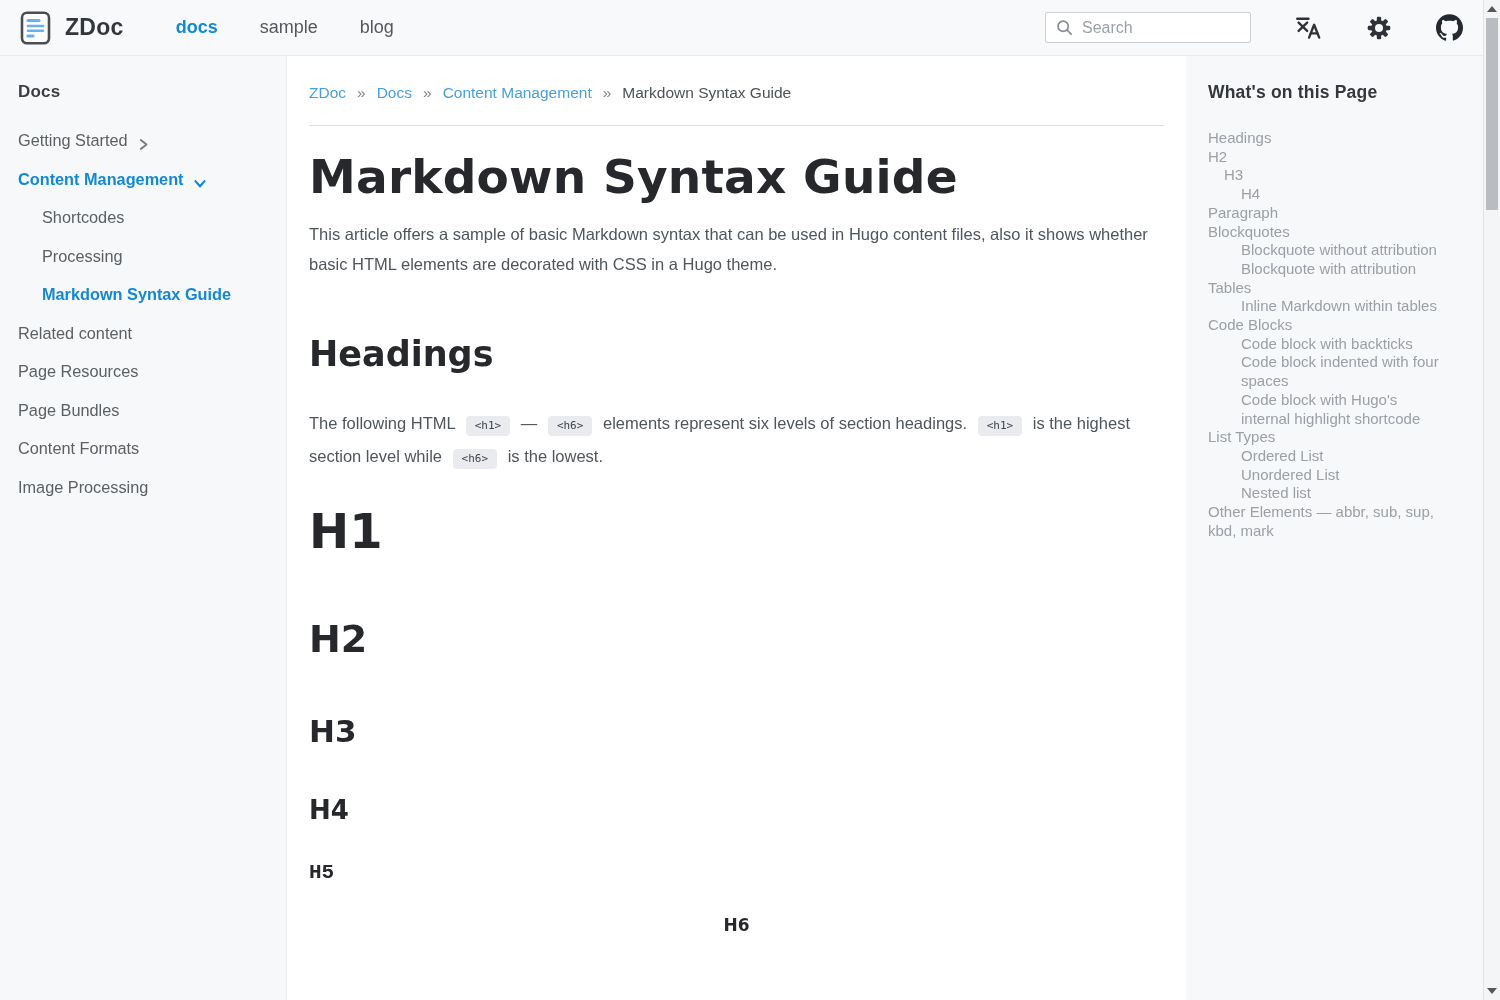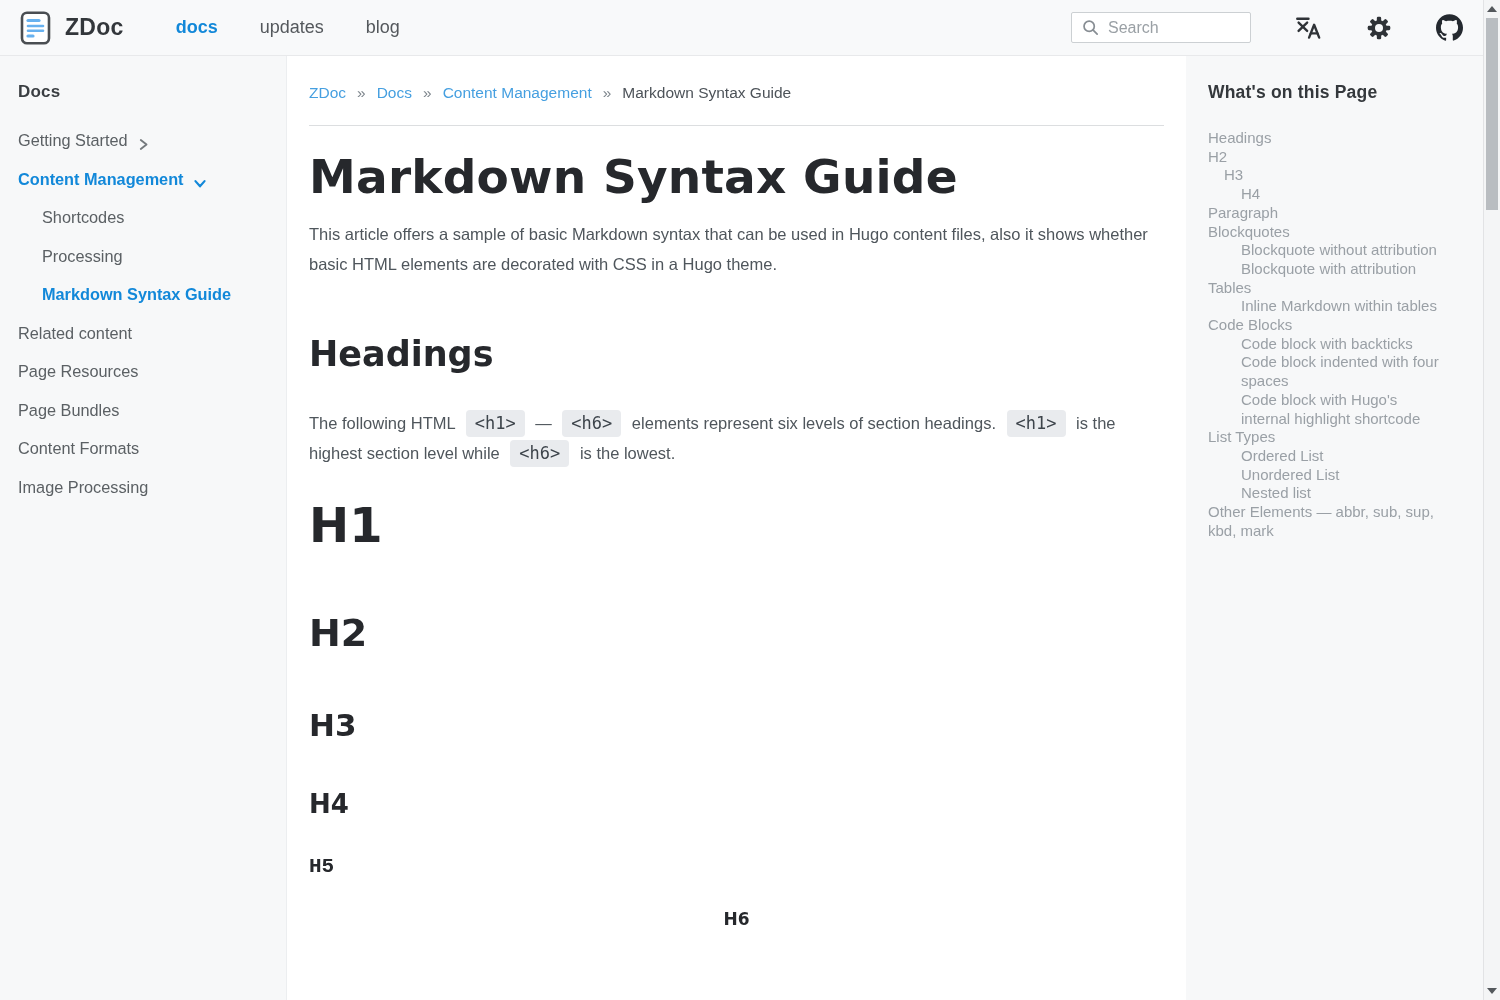--- a/index.html
+++ b/index.html
@@ -25,21 +25,21 @@
   .brand-logo{ display:flex; align-items:center; cursor:pointer; }
   .brand{
     margin-left:14px; font-size:23px; font-weight:bold; color:#33373b;
     letter-spacing:0.3px; cursor:pointer;
   }
   .nav-links{ display:flex; margin-left:52px; gap:42px; align-items:center; }
   .nav-link{ font-size:18px; color:#54585c; cursor:pointer; text-decoration:none; }
   .nav-link.active{ color:var(--accent); font-weight:bold; }
   .nav-right{ margin-left:auto; display:flex; align-items:center; }
   .searchbox{
-    width:180px; height:31px; background:#fff; border:1px solid #ccd0d3;
+    width:206px; height:31px; background:#fff; border:1px solid #ccd0d3;
     border-radius:2px; display:flex; align-items:center; padding:0 9px;
   }
   .searchbox input{
     border:none; outline:none; background:transparent; margin-left:8px;
     font-size:16px; color:#3c4043; width:150px;
     font-family:"Liberation Sans", sans-serif;
   }
   .searchbox input::placeholder{ color:#9aa0a5; }
   .navicon{ margin-left:44px; display:flex; align-items:center; cursor:pointer; }
   
@@ -73,21 +73,21 @@
     margin-top:15px; font-size:16.5px; line-height:30px; color:#4f565c;
     max-width:860px;
   }
   .section-heading{
     margin-top:55px; font-family:"DejaVu Sans", sans-serif; font-weight:bold;
     font-size:35px; color:var(--heading);
   }
   .body-para{ margin-top:34px; }
   .inline-code{
     background:#e9ebee; border-radius:4px; padding:3px 9px 4px 9px;
-    font-family:"DejaVu Sans Mono", monospace; font-size:17px; color:#3d444b;
+    font-family:"DejaVu Sans Mono", monospace; font-size:11px; color:#3d444b;
     margin:4px 6px; white-space:nowrap;
   }
   .sample{ font-family:"DejaVu Sans", sans-serif; font-weight:bold; color:var(--heading); line-height:1.15; }
   .sample.h1{ font-size:48px; margin-top:30px; }
   .sample.h2{ font-size:38px; margin-top:59px; }
   .sample.h3{ font-size:31px; margin-top:52px; }
   .sample.h4{ font-size:26px; margin-top:46px; }
   .sample.h5{ font-size:21px; margin-top:36px;font-family:Liberation Mono, monospace; }
   .sample.h6{ font-size:17px; margin-top:30px;text-align:center; }
   
@@ -128,21 +128,21 @@
       <rect x="2" y="1.8" width="27" height="30.5" rx="5" fill="#ffffff" stroke="#4a4e52" stroke-width="2.6"></rect>
       <line x1="8" y1="9.5" x2="19" y2="9.5" stroke="#67b1ef" stroke-width="3.2" stroke-linecap="round"></line>
       <line x1="8" y1="15" x2="23" y2="15" stroke="#67b1ef" stroke-width="2.6" stroke-linecap="round"></line>
       <line x1="8" y1="19.8" x2="23" y2="19.8" stroke="#67b1ef" stroke-width="2.6" stroke-linecap="round"></line>
       <line x1="8" y1="25" x2="13" y2="25" stroke="#67b1ef" stroke-width="3.2" stroke-linecap="round"></line>
     </svg>
   </a>
   <div class="brand">ZDoc</div>
   <nav class="nav-links" id="nav-links">
       <a class="nav-link active">docs</a>
-      <a class="nav-link">updates</a>
+      <a class="nav-link">sample</a>
       <a class="nav-link">blog</a>
     </nav>
   <div class="nav-right">
     <div class="searchbox">
       <span style="display:flex">
         <svg width="19" height="19" viewBox="0 0 20 20">
           <circle cx="8.6" cy="8.6" r="5.4" fill="none" stroke="#878d93" stroke-width="1.8"></circle>
           <line x1="12.8" y1="12.8" x2="17" y2="17" stroke="#878d93" stroke-width="1.8" stroke-linecap="round"></line>
         </svg>
       </span>

